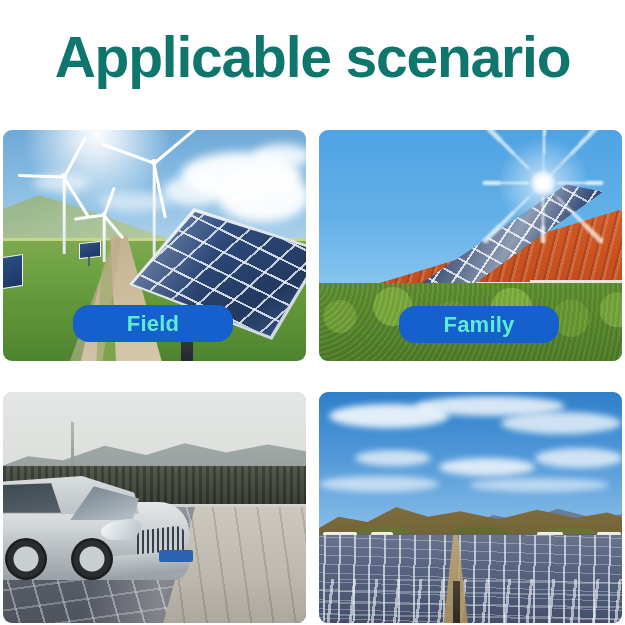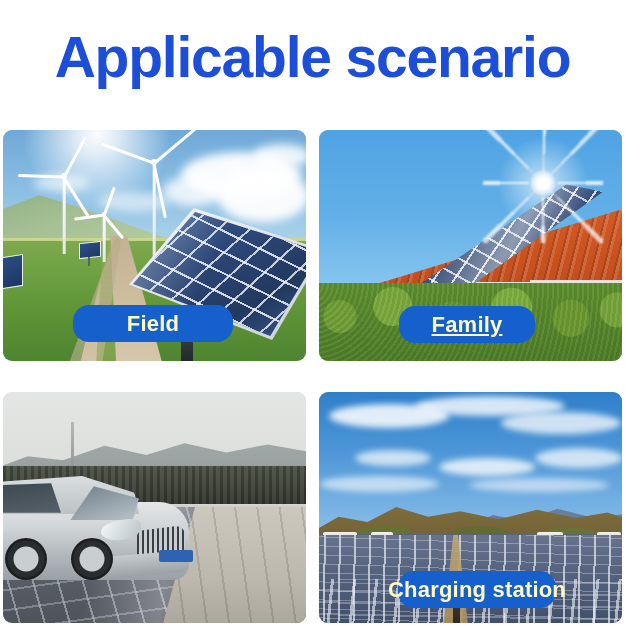--- a/index.html
+++ b/index.html
@@ -12,21 +12,21 @@
   }
 
   
   .page-title{
     position:absolute;
     top:26px; left:0; right:0;
     text-align:center;
     font-size:57px;
     font-weight:bold;
     letter-spacing:-1.2px;
-    color:#1d4ed8;
+    color:#0f766e;
     line-height:1.1;
     white-space:nowrap;
   }
 
   
   .grid{
     position:absolute;
     top:130px; left:3px;
     width:619px; height:492px;
   }
@@ -46,31 +46,31 @@
   .layer{ position:absolute; }
 
   
   .badge{
     position:absolute;
     height:37px;
     background:#1560CC;
     display:flex;
     align-items:center;
     justify-content:center;
-    color:#fef9c3;
+    color:#5eead4;
     font-size:22px;
     font-weight:bold;
     letter-spacing:0.2px;
     white-space:nowrap;
     padding:4px 14px;
     z-index:40;
     border-radius:16px;
   }
   .card.tl .badge{ left:70px; bottom:19px; width:160px; }
-  .card.tr .badge{ left:80px; bottom:18px; width:136px;text-decoration:underline; }
+  .card.tr .badge{ left:80px; bottom:18px; width:160px; }
   .card.bl .badge{ left:69px; bottom:14px; width:160px; }
   .card.br .badge{ left:79px; bottom:15px; width:158px; }
 
   
   .tl .sky{
     inset:0;
     background:
       radial-gradient(circle at 31% 2%, rgba(255,255,255,0.98) 0%, rgba(255,255,255,0.75) 7%, rgba(255,255,255,0) 24%),
       linear-gradient(180deg,#6fa9d8 0%, #8dc0e4 28%, #b5d7ec 55%, #d9e9f3 72%, #e7f0f4 85%);
   }
@@ -530,16 +530,15 @@
       <div class="layer shed s1"></div>
       <div class="layer shed s2"></div>
       <div class="layer shed s3"></div>
       <div class="layer shed s4"></div>
       <div class="layer farm"></div>
       <div class="layer farmrows"></div>
       <div class="layer farmrows2"></div>
       <div class="layer aisle"></div>
       <div class="layer post"></div>
     </div>
-    <div class="badge">Charging station</div>
   </div>
 
 </div>
 
 </body></html>

